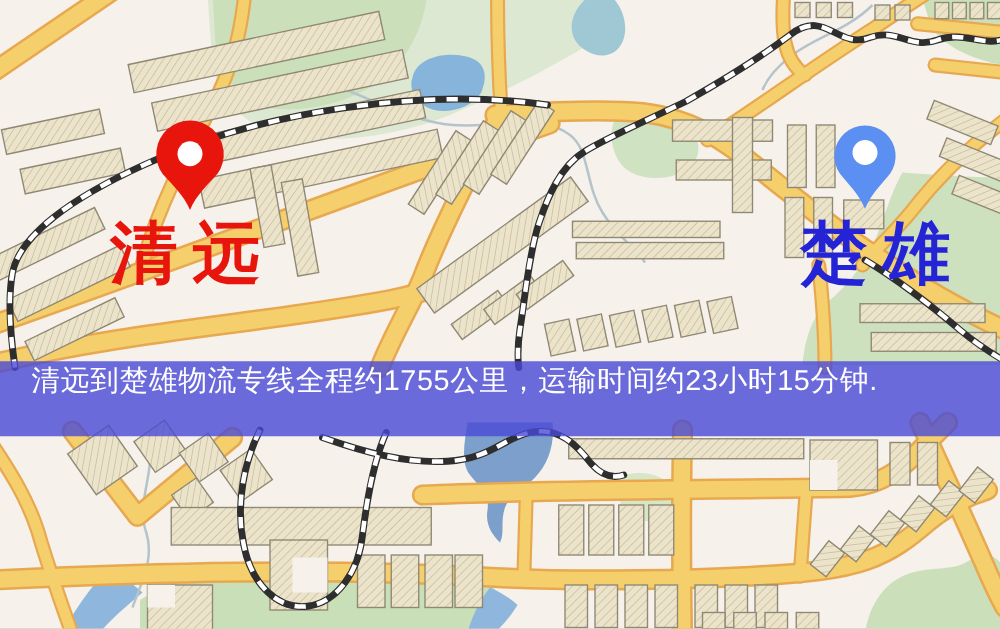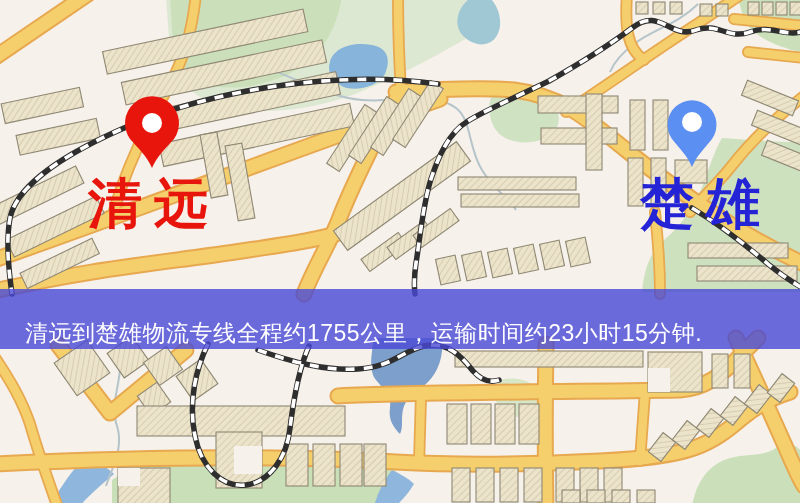--- a/index.html
+++ b/index.html
@@ -16,21 +16,21 @@
   .rwd use{fill:none;stroke:#ffffff;stroke-width:3.6px;stroke-dasharray:9 9;stroke-linecap:butt;}
   .stream{fill:none;stroke:#b5c4ca;stroke-width:2px;}
   .bld rect,.bld path{fill:url(#bp);stroke:#8f8874;stroke-width:1.1px;}
   .bld .cut{fill:#f6f1ea;stroke:none;}
   
   .place-label{position:absolute;line-height:1;font-weight:bold;font-size:54px;letter-spacing:12px;white-space:nowrap;}
   .origin-label{left:88px;top:176px;color:#e8150d;}
   .dest-label{left:640px;top:176px;color:#2424d6;}
   
   .banner{position:absolute;left:0;top:289px;width:800px;height:60px;
-          background:rgba(72,72,214,0.80);display:flex;align-items:flex-end;}
+          background:rgba(72,72,214,0.80);display:flex;align-items:flex-start;}
   .banner-text{color:#ffffff;font-size:23px;padding-left:25px;white-space:nowrap;letter-spacing:0.5px;}
 </style>
 </head>
 <body>
 
 <div class="stage">
 
   <svg id="map-canvas" width="800" height="503" viewBox="0 0 800 503">
     <defs>
       <pattern id="bp" width="5" height="5" patternUnits="userSpaceOnUse" patternTransform="rotate(45)">

